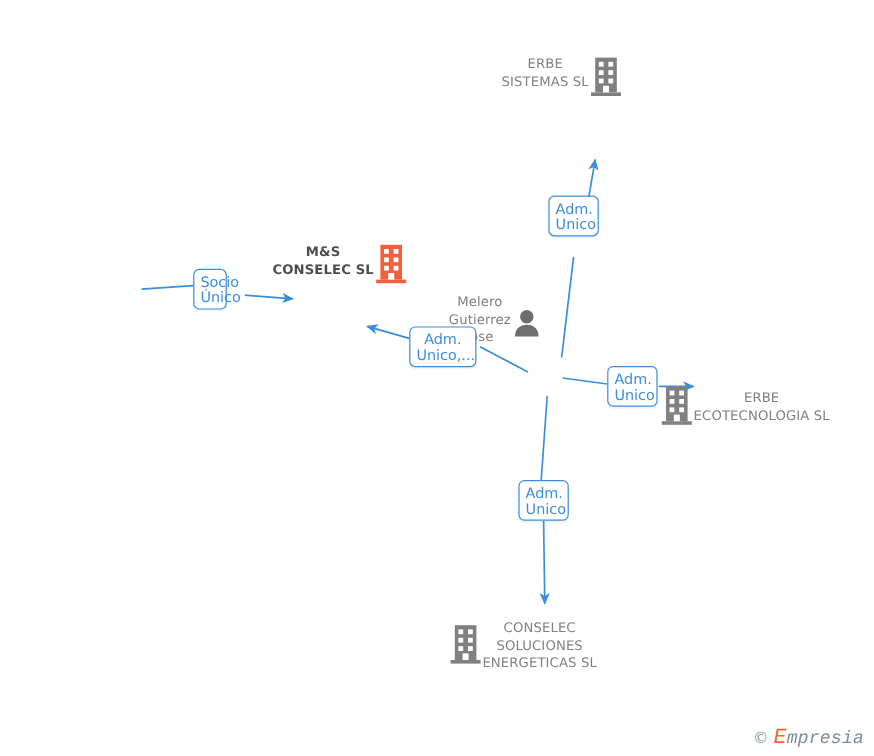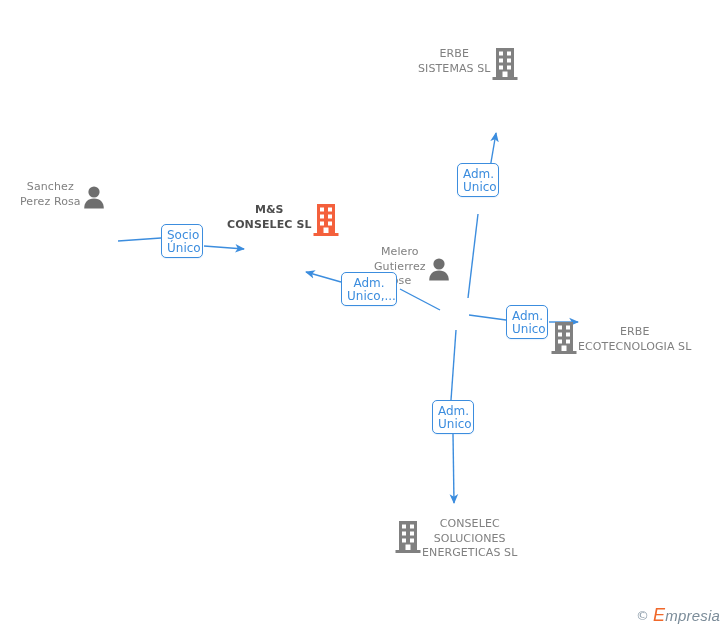--- a/index.html
+++ b/index.html
@@ -88,21 +88,21 @@
     display: flex;
     align-items: center;
     gap: 4px;
   }
   .wm-c {
     font-size: 13px;
     color: #8a9aa8;
     line-height: 1;
   }
   .wm-text {
-    font-family: Liberation Sans, sans-serif;
+    font-family: Liberation Mono, monospace;
     font-style: italic;
     font-size: 15px;
     color: #7b8c99;
     line-height: 1;
     letter-spacing: 0.2px;
   }
   .wm-text .cap {
     color: #f0682a;
     font-size: 18px;
   }
@@ -133,28 +133,20 @@
 
     <path d="M 469 315 L 506 320" stroke="#3c8dde" stroke-width="1.4" fill="none"></path>
 
     <path d="M 549 322 L 578 322" stroke="#3c8dde" stroke-width="1.4" fill="none" marker-end="url(#arrow)"></path>
 
     <path d="M 456 330 L 451 400" stroke="#3c8dde" stroke-width="1.4" fill="none"></path>
 
     <path d="M 453 434 L 454 503" stroke="#3c8dde" stroke-width="1.4" fill="none" marker-end="url(#arrow)"></path>
   </svg>
 
-  <div class="node" style="left:100px; top:180px;">
-    <div class="node-label above">Sanchez
-Perez Rosa</div>
-    <svg class="person-icon" viewBox="0 0 26 26" xmlns="http://www.w3.org/2000/svg">
-      <circle cx="13" cy="8" r="5.6" fill="#6e6e6e"></circle>
-      <path d="M 13 14.6 C 6.6 14.6 3.2 18.6 3.2 24.4 L 22.8 24.4 C 22.8 18.6 19.4 14.6 13 14.6 Z" fill="#6e6e6e"></path>
-    </svg>
-  </div>
 
   <div class="node" style="left:271px; top:203px;">
     <div class="node-label above highlight">M&amp;S
 CONSELEC SL</div>
     <svg class="building-icon" viewBox="0 0 28 34" xmlns="http://www.w3.org/2000/svg">
       <rect x="5" y="1" width="18" height="29" fill="#f4603c"></rect>
       <rect x="1.5" y="30" width="25" height="3" fill="#f4603c"></rect>
       <rect x="8" y="4.5" width="4" height="4" fill="#ffffff"></rect>
       <rect x="16" y="4.5" width="4" height="4" fill="#ffffff"></rect>
       <rect x="8" y="11.5" width="4" height="4" fill="#ffffff"></rect>
@@ -200,38 +192,38 @@
       <rect x="8" y="11.5" width="4" height="4" fill="#ffffff"></rect>
       <rect x="16" y="11.5" width="4" height="4" fill="#ffffff"></rect>
       <rect x="8" y="18.5" width="4" height="4" fill="#ffffff"></rect>
       <rect x="16" y="18.5" width="4" height="4" fill="#ffffff"></rect>
       <rect x="11.5" y="24.5" width="5" height="5.5" fill="#ffffff"></rect>
     </svg>
     <div class="node-label below">ERBE
 ECOTECNOLOGIA SL</div>
   </div>
 
-  <div class="node" style="left:474px; top:514px;align-items:center;">
+  <div class="node" style="left:454px; top:514px;align-items:center;">
     <svg class="building-icon" viewBox="0 0 28 34" xmlns="http://www.w3.org/2000/svg">
       <rect x="5" y="1" width="18" height="29" fill="#808080"></rect>
       <rect x="1.5" y="30" width="25" height="3" fill="#808080"></rect>
       <rect x="8" y="4.5" width="4" height="4" fill="#ffffff"></rect>
       <rect x="16" y="4.5" width="4" height="4" fill="#ffffff"></rect>
       <rect x="8" y="11.5" width="4" height="4" fill="#ffffff"></rect>
       <rect x="16" y="11.5" width="4" height="4" fill="#ffffff"></rect>
       <rect x="8" y="18.5" width="4" height="4" fill="#ffffff"></rect>
       <rect x="16" y="18.5" width="4" height="4" fill="#ffffff"></rect>
       <rect x="11.5" y="24.5" width="5" height="5.5" fill="#ffffff"></rect>
     </svg>
     <div class="node-label below">CONSELEC
 SOLUCIONES
 ENERGETICAS SL</div>
   </div>
 
-  <div class="rel-box" style="left:161px; top:224px; width:42px; height:34px;">Socio
+  <div class="rel-box" style="left:161px; top:224px; width:28px; height:34px;">Socio
 Único</div>
 
   <div class="rel-box" style="left:457px; top:163px; width:42px; height:34px;">Adm.
 Unico</div>
 
   <div class="rel-box" style="left:341px; top:272px; width:56px; height:34px;">Adm.
 Unico,...</div>
 
   <div class="rel-box" style="left:506px; top:305px; width:42px; height:34px;">Adm.
 Unico</div>

